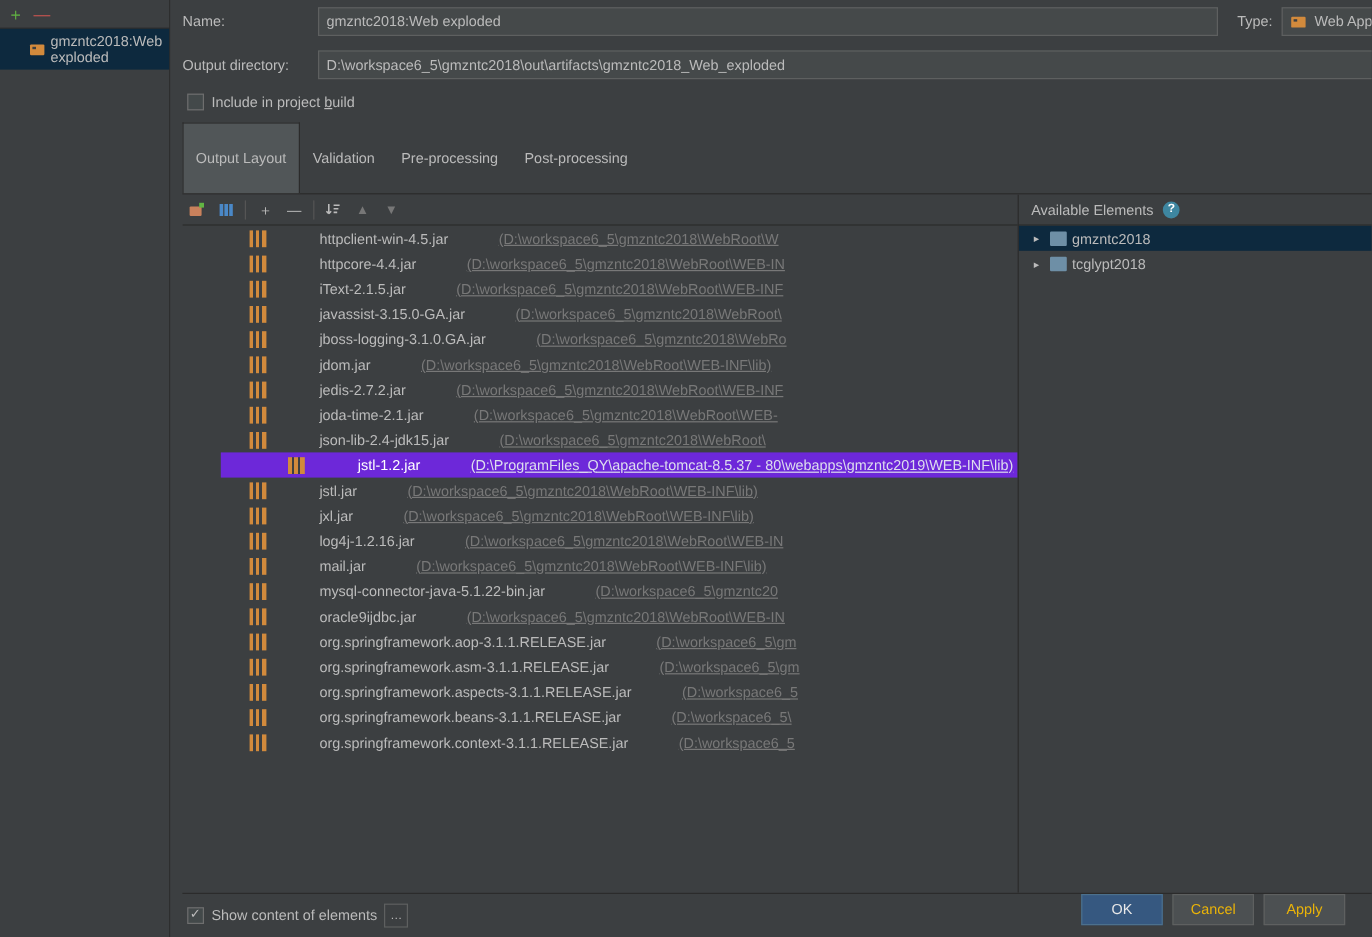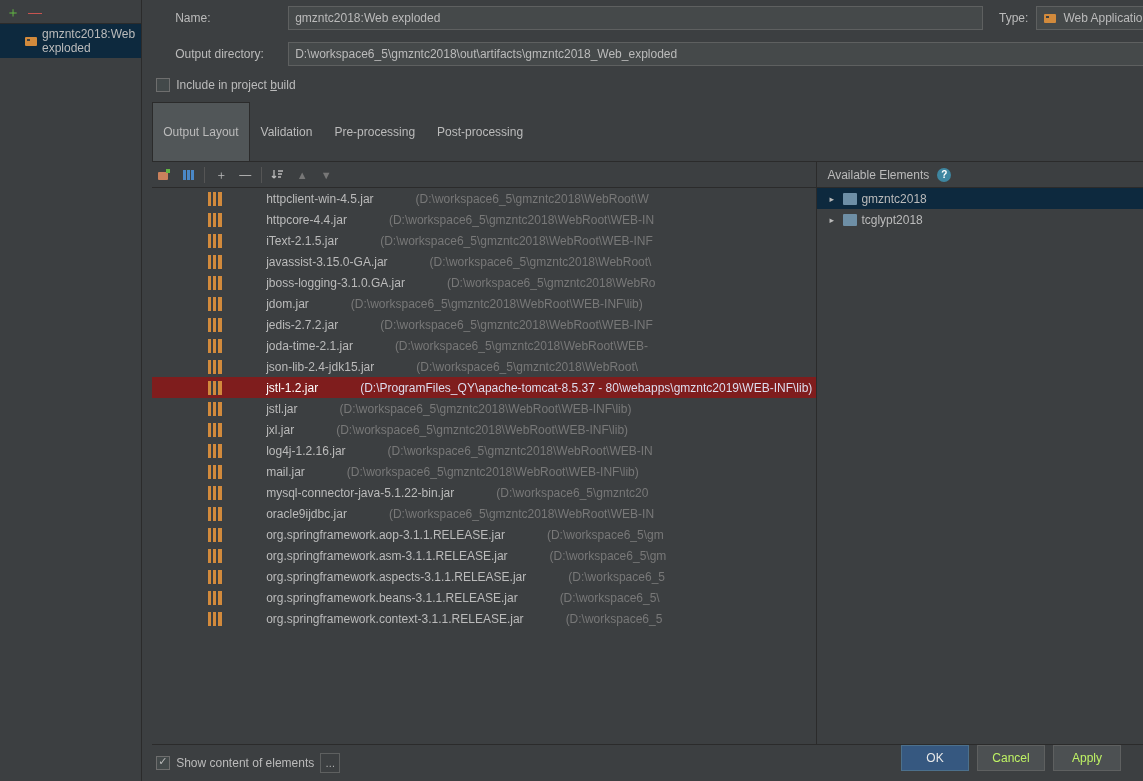--- a/index.html
+++ b/index.html
@@ -48,21 +48,21 @@
     flex: 1;
     display: flex; flex-direction: column;
     background: #3c3f41;
     padding-left: 10px;
   }
   .form-row {
     display: flex; align-items: center;
     padding: 6px 10px 6px 0;
     gap: 8px;
   }
-  .field-label { width: 105px; text-align: left; color: #bbbbbb; margin-left: 23px; }
+  .field-label { width: 105px; text-align: left; color: #bbbbbb; }
   .text-input {
     flex: 1;
     background: #45494a;
     border: 1px solid #5e6060;
     color: #bbbbbb;
     padding: 3px 6px;
     font-size: 12px;
     font-family: inherit;
     height: 24px;
   }
@@ -158,30 +158,30 @@
   .jar-list::-webkit-scrollbar-track { background: #3c3f41; }
 
   .jar-row {
     display: flex; align-items: center;
     padding: 2px 4px 2px 56px;
     height: 21px;
     white-space: nowrap;
     cursor: pointer;
     gap: 38px;
   }
-  .jar-row.sel { background: #7f1d1d; color: #fff; }
+  .jar-row.sel { background: #6d28d9; color: #fff; margin-left: 32px; }
   .jar-row.sel .jar-path { color: #dde; }
   .jar-ico {
     width: 14px; height: 14px; margin-right: 6px;
     display: inline-block;
     background: linear-gradient(to right, #d28a3c 0 3px, #3c3f41 3px 5px, #d28a3c 5px 8px, #3c3f41 8px 10px, #d28a3c 10px 13px);
   }
   .jar-name { color: #bbbbbb; }
   .jar-row.sel .jar-name { color: #fff; }
-  .jar-path { color: #787878; margin-left: 4px; }
+  .jar-path { color: #787878; margin-left: 4px; text-decoration: underline; }
 
   .layout-right {
     width: 430px;
     border-left: 1px solid #2b2b2b;
     display: flex; flex-direction: column;
   }
   .avail-header {
     height: 26px;
     display: flex; align-items: center;
     padding: 0 10px;
@@ -224,21 +224,21 @@
   .button-bar {
     position: absolute;
     bottom: 10px; right: 22px;
     display: flex; gap: 8px;
   }
   .btn {
     min-width: 68px;
     height: 26px;
     background: #4c5052;
     border: 1px solid #5e6060;
-    color: #bef264;
+    color: #eab308;
     font-size: 12px;
     display: flex; align-items: center; justify-content: center;
     cursor: pointer;
   }
   .btn.primary { background: #365880; border-color: #4c708c; color: #e8e8e8; }
 
   .u { text-decoration: underline; }
 </style>
 </head>
 <body>

